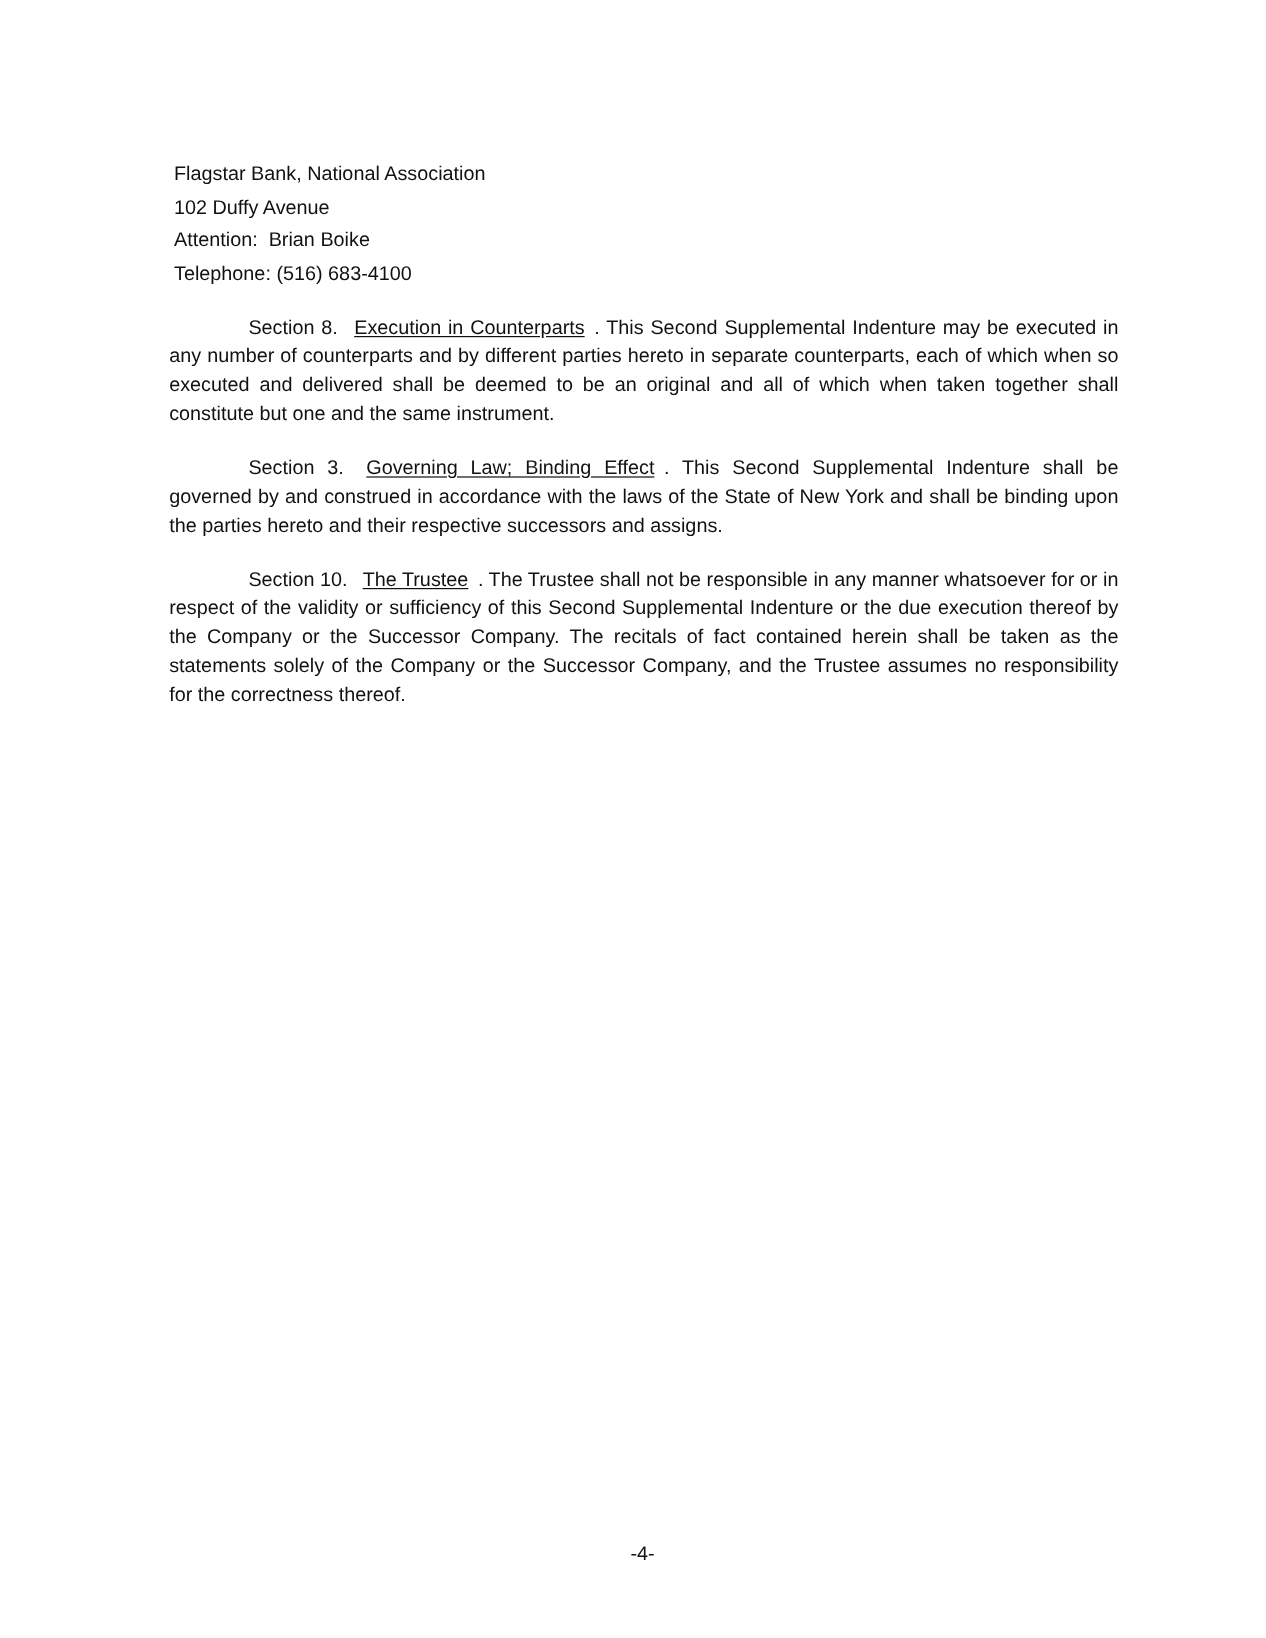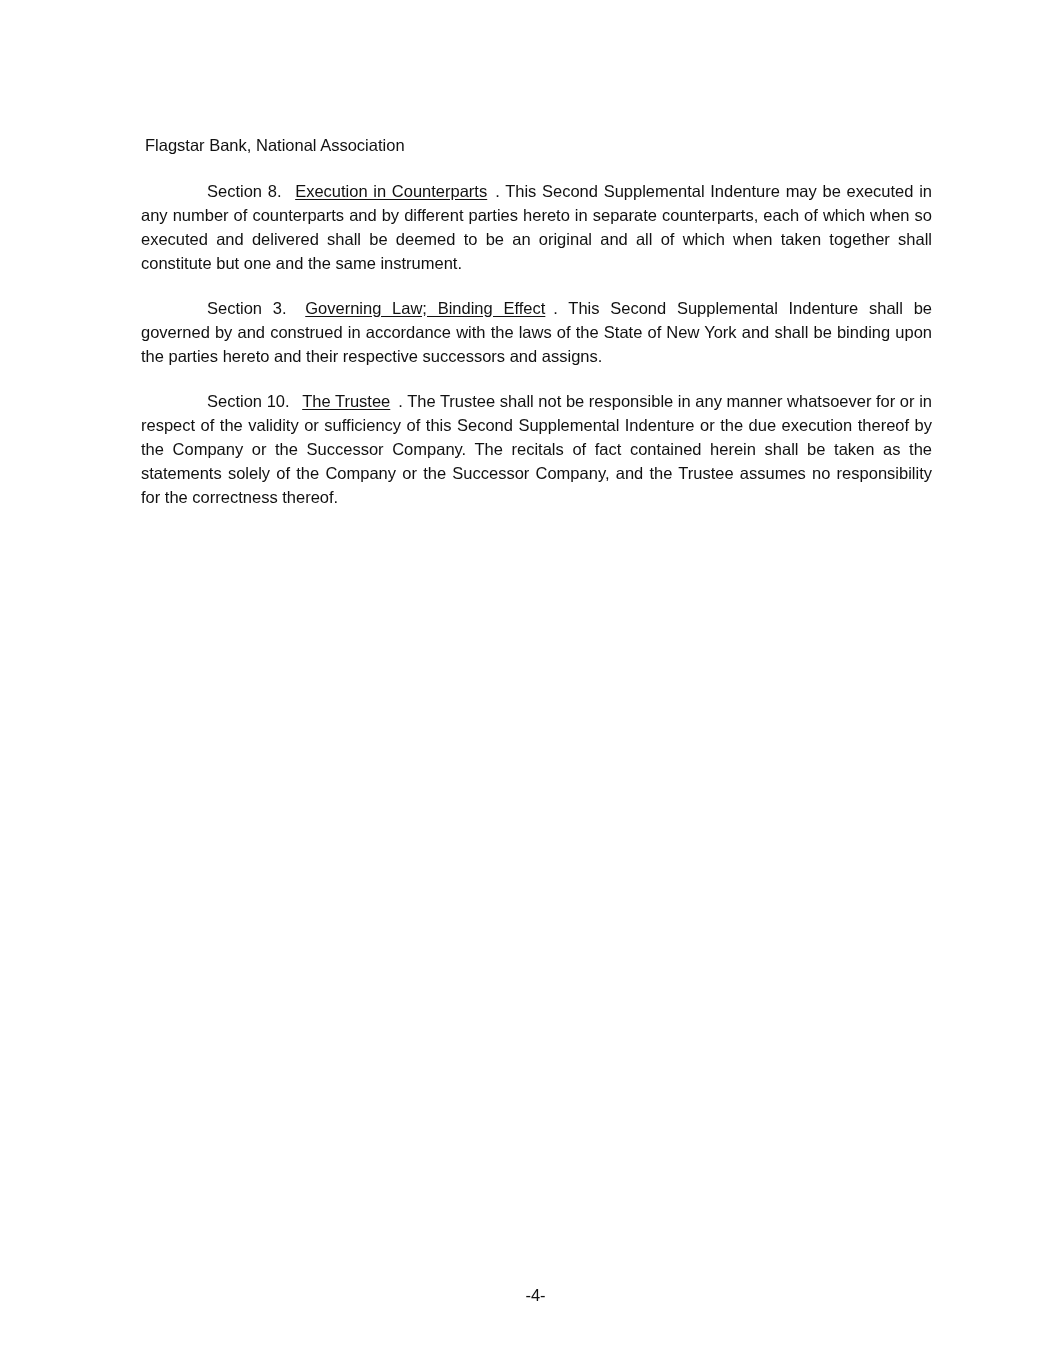--- a/index.html
+++ b/index.html
@@ -42,20 +42,23 @@
     color: #111111;
   }
 </style>
 </head>
 <body>
 
 <div class="page">
 
   <div class="address">
     <div class="addr-line">Flagstar Bank, National Association</div>
+    <div class="addr-line">102 Duffy Avenue</div>
+    <div class="addr-line">Attention:  Brian Boike</div>
+    <div class="addr-line">Telephone: (516) 683-4100</div>
   </div>
 
   <p class="para"><span>Section 8. </span><span class="u">Execution in Counterparts</span><span>. This Second Supplemental Indenture may be executed in any number of counterparts and by different parties hereto in separate counterparts, each of which when so executed and delivered shall be deemed to be an original and all of which when taken together shall constitute but one and the same instrument.</span></p>
 
   <p class="para"><span>Section 3. </span><span class="u">Governing Law; Binding Effect</span><span>. This Second Supplemental Indenture shall be governed by and construed in accordance with the laws of the State of New York and shall be binding upon the parties hereto and their respective successors and assigns.</span></p>
 
   <p class="para"><span>Section 10. </span><span class="u">The Trustee</span><span>. The Trustee shall not be responsible in any manner whatsoever for or in respect of the validity or sufficiency of this Second Supplemental Indenture or the due execution thereof by the Company or the Successor Company. The recitals of fact contained herein shall be taken as the statements solely of the Company or the Successor Company, and the Trustee assumes no responsibility for the correctness thereof.</span></p>
 
 
   <div class="page-number">-4-</div>

